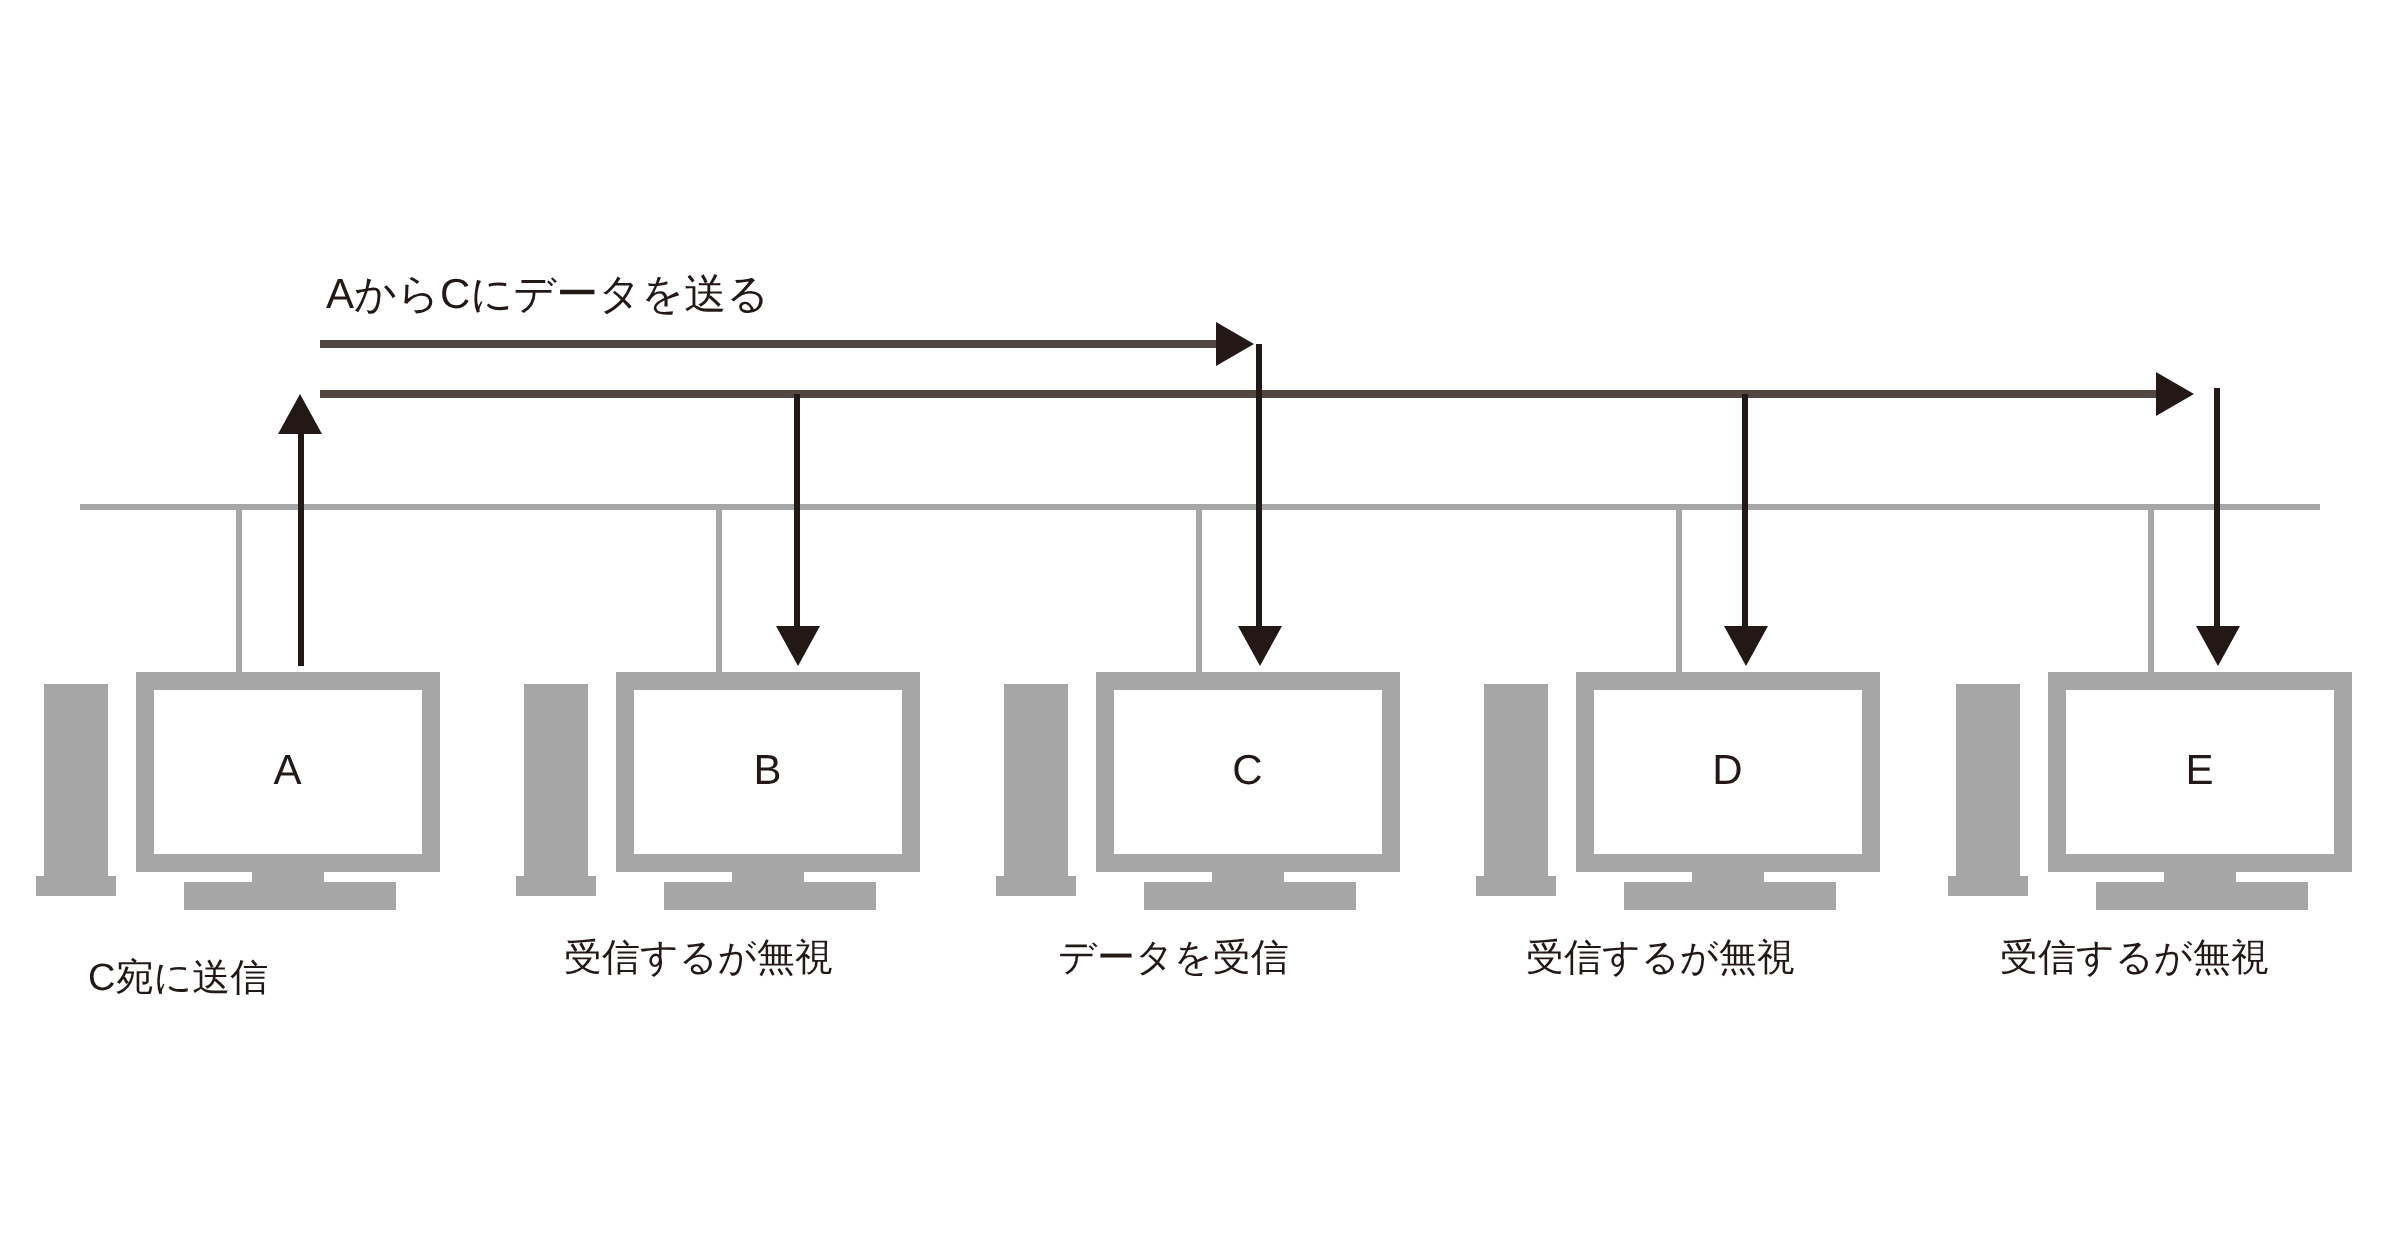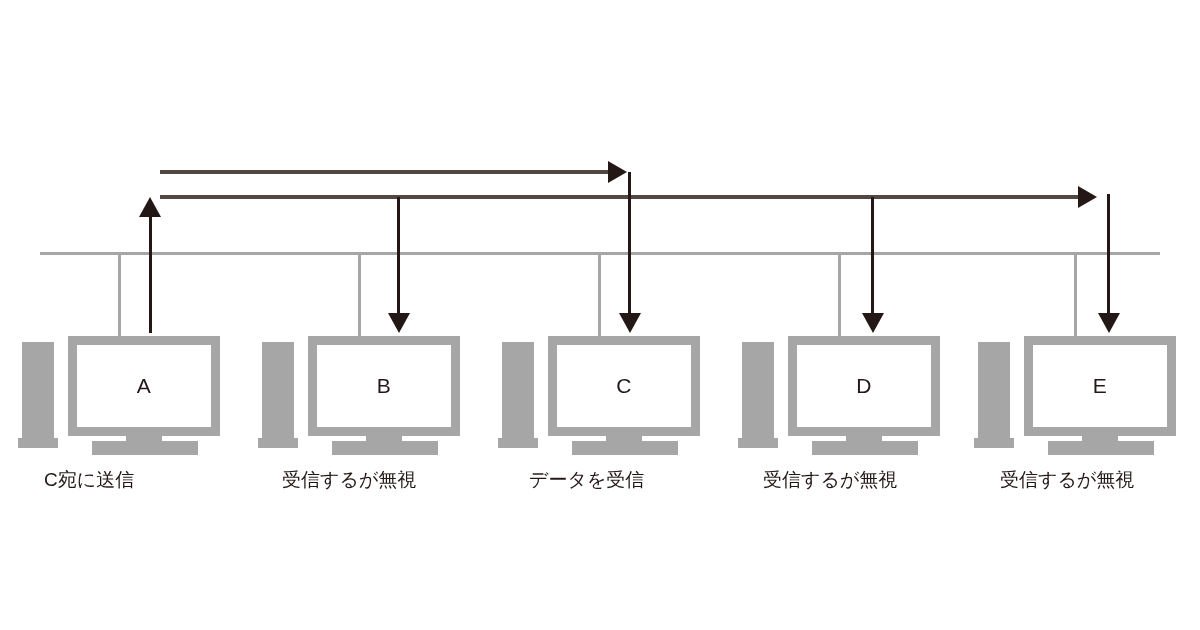--- a/index.html
+++ b/index.html
@@ -165,20 +165,21 @@
     line-height: 1;
     color: #231815;
     white-space: nowrap;
   }
 </style>
 </head>
 <body>
 
 <div id="stage">
 
+  <div class="title-text">AからCにデータを送る</div>
 
   <div class="h-line l1"></div>
   <div class="arrow-right a1"></div>
 
   <div class="h-line l2"></div>
   <div class="arrow-right a2"></div>
 
   <div class="bus-line"></div>
 
   <div class="bus-stub" style="left:118px;"></div>
@@ -204,21 +205,21 @@
 
   <div class="computer" style="left:22px;">
     <div class="tower"></div>
     <div class="tower-foot"></div>
     <div class="monitor">
       <div class="screen-label">A</div>
     </div>
     <div class="monitor-neck"></div>
     <div class="monitor-base"></div>
   </div>
-  <div class="caption" style="left:44px;">C宛に送信</div>
+  <div class="caption" style="left:44px;margin-top:10px;">C宛に送信</div>
 
   <div class="computer" style="left:262px;">
     <div class="tower"></div>
     <div class="tower-foot"></div>
     <div class="monitor">
       <div class="screen-label">B</div>
     </div>
     <div class="monitor-neck"></div>
     <div class="monitor-base"></div>
   </div>

